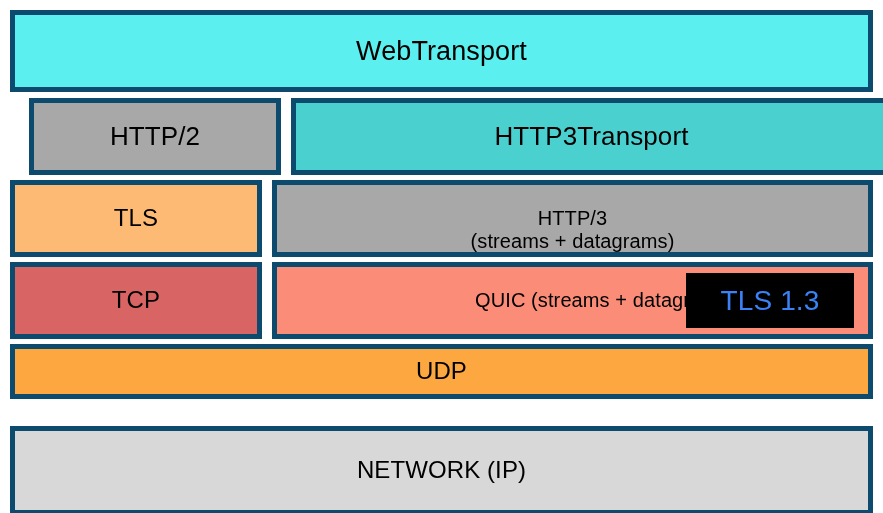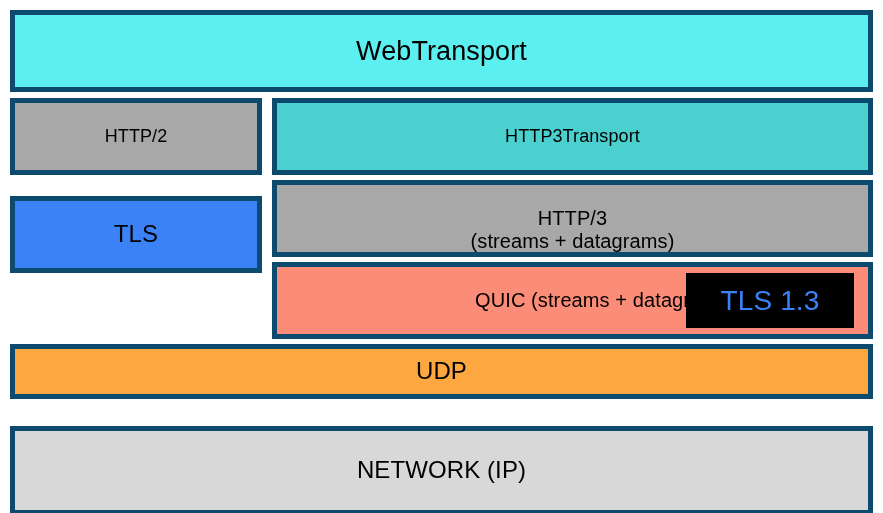--- a/index.html
+++ b/index.html
@@ -48,21 +48,21 @@
 
   .r1 { top: 10px;  height: 82px; }
   .r2 { top: 98px;  height: 77px; }
   .r3 { top: 180px; height: 77px; }
   .r4 { top: 262px; height: 77px; }
   .r5 { top: 344px; height: 55px; }
   .r6 { top: 426px; height: 89px; }
 
   
   .t-xl  { font-size: 27px; }
-  .t-lg  { font-size: 18px; }
+  .t-lg  { font-size: 26px; margin-left: 19px; }
   .t-md  { font-size: 24px; }
   .t-two { font-size: 20px; }
 
   
   .quic-row {
     justify-content: flex-start;
     padding-left: 0;
   }
   .quic-text {
     position: absolute;
@@ -100,29 +100,32 @@
   </div>
 
   <div class="box col-left r2 t-lg" style="background:#A8A8A8;">
     <span class="label">HTTP/2</span>
   </div>
 
   <div class="box col-right r2 t-lg" style="background:#4BD0D0;">
     <span class="label">HTTP3Transport</span>
   </div>
 
-  <div class="box col-left r3 t-md" style="background:#3b82f6;margin-top:16px;">
+  <div class="box col-left r3 t-md" style="background:#fdba74;">
     <span class="label">TLS</span>
   </div>
 
   <div class="box col-right r3 t-two" style="background:#A8A8A8;align-items:flex-end;">
     <span class="label">HTTP/3
 (streams + datagrams)</span>
   </div>
 
+  <div class="box col-left r4 t-md" style="background:#D86464;">
+    <span class="label">TCP</span>
+  </div>
 
   <div class="box col-right r4 quic-row" style="background:#FB8D78;">
     <span class="quic-text">QUIC (streams + datagrams)</span>
     <span class="tls13-badge">TLS 1.3</span>
   </div>
 
   <div class="box row-full r5 t-md" style="background:#FCA73F;">
     <span class="label">UDP</span>
   </div>
 

